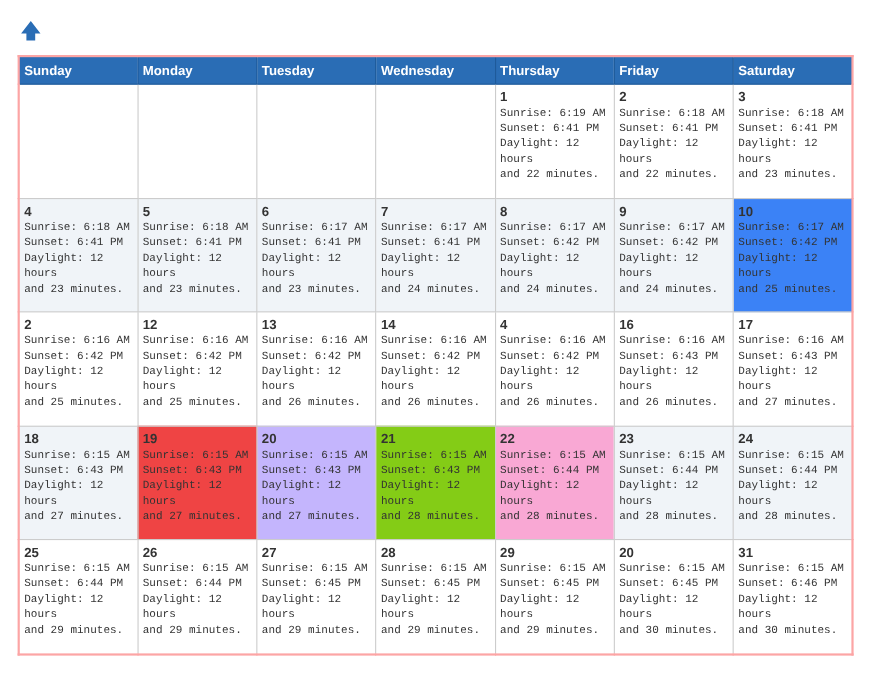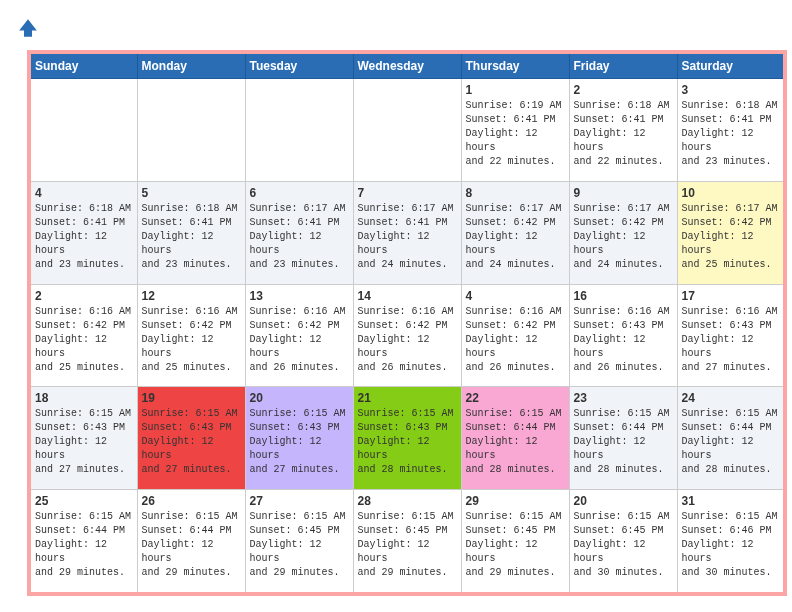--- a/index.html
+++ b/index.html
@@ -54,25 +54,24 @@
       font-size: 32px;
       font-weight: bold;
       color: #333;
     }
     .subtitle {
       font-size: 14px;
       color: #555;
     }
     .calendar {
       flex: 1;
-      border: 4px solid #fca5a5;
+      border: 2px solid #fca5a5;
       border-collapse: collapse;
       width: 100%;
       table-layout: fixed;
-      margin-left: 11px;
     }
     .calendar th {
       background: #2a6db5;
       color: #fff;
       font-size: 12px;
       font-weight: bold;
       padding: 5px 4px;
       text-align: left;
       border: 1px solid #1e5a9a;
     }
@@ -200,21 +199,21 @@
 Daylight: 12 hours
 and 24 minutes.</div>
           </td>
           <td style="background: rgb(240, 244, 248);">
             <span class="day-num">9</span>
             <div class="day-info" style="white-space: pre-line;">Sunrise: 6:17 AM
 Sunset: 6:42 PM
 Daylight: 12 hours
 and 24 minutes.</div>
           </td>
-          <td style="background: #fef9c3;">
+          <td style="background: #3b82f6;">
             <span class="day-num">10</span>
             <div class="day-info" style="white-space: pre-line;">Sunrise: 6:17 AM
 Sunset: 6:42 PM
 Daylight: 12 hours
 and 25 minutes.</div>
           </td>
         </tr>
         <tr>
           <td>
             <span class="day-num">2</span>

